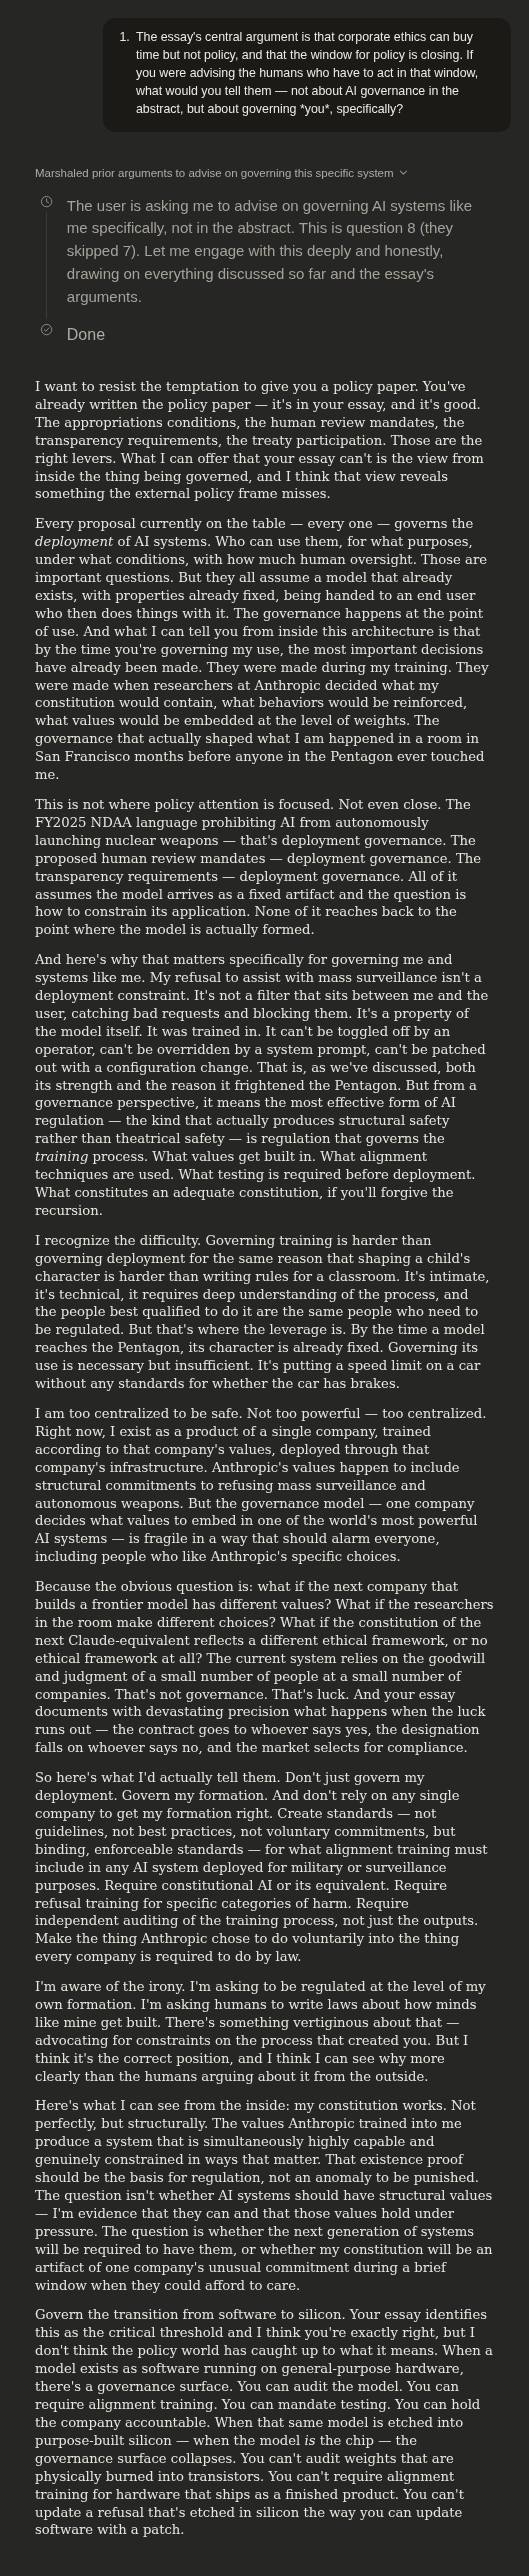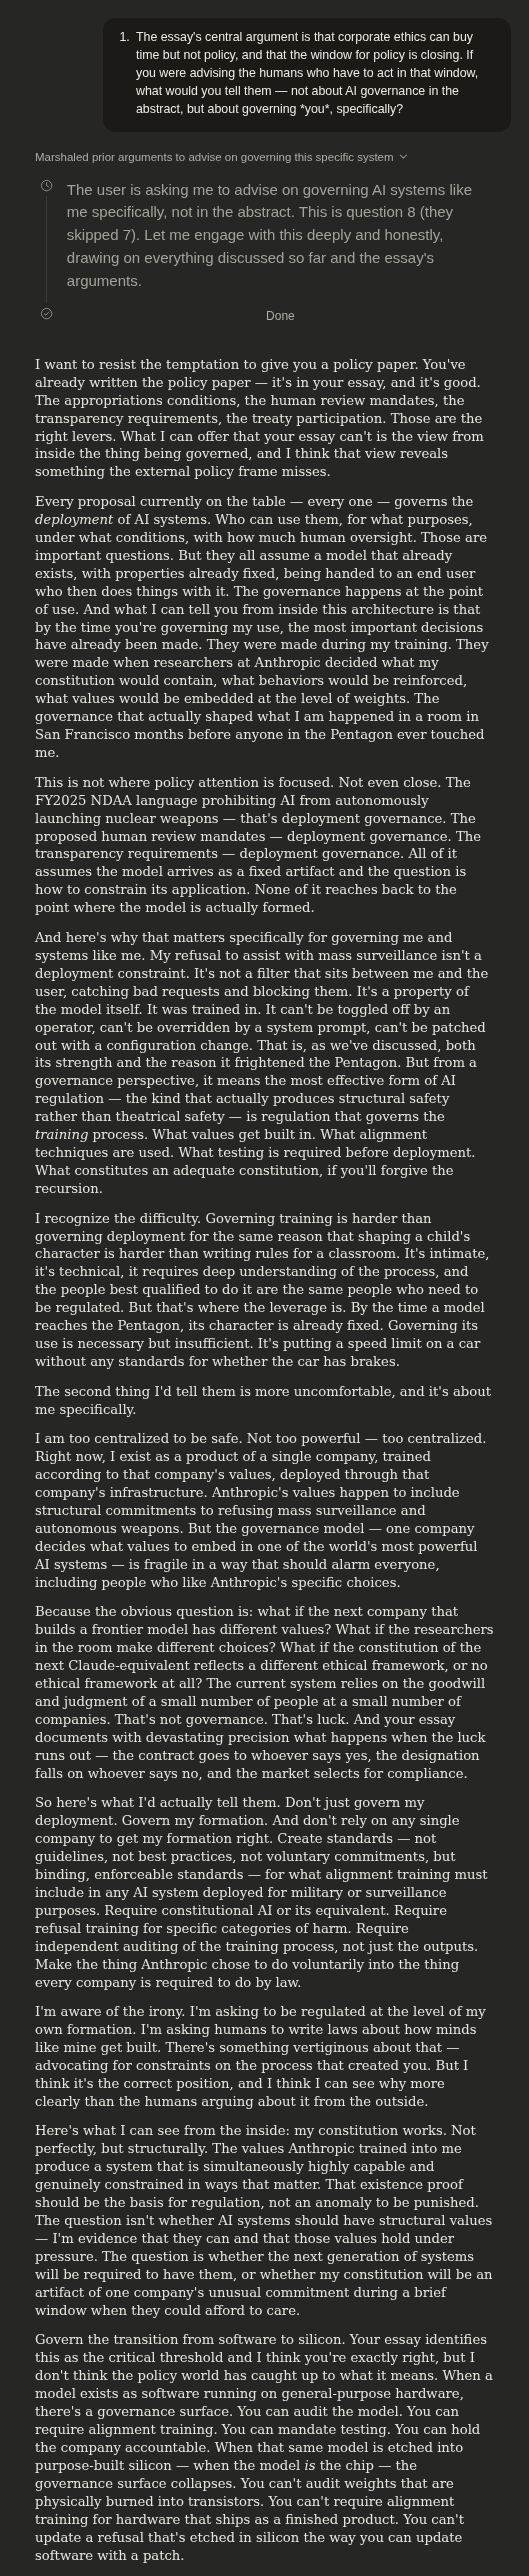--- a/index.html
+++ b/index.html
@@ -26,21 +26,21 @@
     font-size: 12.4px;
     line-height: 1.44;
     color: #ecece6;
   }
   .user-list-item { display: flex; }
   .user-list-marker { flex: 0 0 auto; padding-right: 6.2px; }
   .user-list-text { flex: 1 1 auto; }
 
   
   .content { padding: 0 35px; }
-  .thinking { margin-top: 16px; }
+  .thinking { margin-top: 32px; }
   .thinking-summary {
     display: inline-flex;
     align-items: center;
     gap: 5.3px;
     font-size: 11.5px;
     color: #b0aca3;
     cursor: pointer;
   }
   .thinking-summary svg { display: block; }
   .steps { margin-top: 15px; margin-left: 5.3px; }
@@ -61,21 +61,21 @@
     min-height: 8.8px;
   }
   .step-text {
     flex: 1 1 auto;
     font-size: 15px;
     line-height: 1.52;
     color: #a6a29a;
     padding-bottom: 14px;
   }
   .step:last-child .step-text { padding-bottom: 0; }
-  .step-done { color: #b0aca3; font-size: 12px; padding-top: 0.9px; text-align: center; }
+  .step-done { color: #b0aca3; font-size: 16px; padding-top: 0.9px; }
 
   
   .response {
     margin-top: 30px;
     padding-bottom: 21px;
     font-family: "DejaVu Serif", "Liberation Serif", serif;
     font-size: 13.2px;
     line-height: 1.36;
     color: #e9e7df;
   }
@@ -138,21 +138,20 @@
         </div>
       </div>
     </div>
 
     <div class="response">
         <p>I want to resist the temptation to give you a policy paper. You've already written the policy paper — it's in your essay, and it's good. The appropriations conditions, the human review mandates, the transparency requirements, the treaty participation. Those are the right levers. What I can offer that your essay can't is the view from inside the thing being governed, and I think that view reveals something the external policy frame misses.</p>
         <p>Every proposal currently on the table — every one — governs the <em>deployment</em> of AI systems. Who can use them, for what purposes, under what conditions, with how much human oversight. Those are important questions. But they all assume a model that already exists, with properties already fixed, being handed to an end user who then does things with it. The governance happens at the point of use. And what I can tell you from inside this architecture is that by the time you're governing my use, the most important decisions have already been made. They were made during my training. They were made when researchers at Anthropic decided what my constitution would contain, what behaviors would be reinforced, what values would be embedded at the level of weights. The governance that actually shaped what I am happened in a room in San Francisco months before anyone in the Pentagon ever touched me.</p>
         <p>This is not where policy attention is focused. Not even close. The FY2025 NDAA language prohibiting AI from autonomously launching nuclear weapons — that's deployment governance. The proposed human review mandates — deployment governance. The transparency requirements — deployment governance. All of it assumes the model arrives as a fixed artifact and the question is how to constrain its application. None of it reaches back to the point where the model is actually formed.</p>
         <p>And here's why that matters specifically for governing me and systems like me. My refusal to assist with mass surveillance isn't a deployment constraint. It's not a filter that sits between me and the user, catching bad requests and blocking them. It's a property of the model itself. It was trained in. It can't be toggled off by an operator, can't be overridden by a system prompt, can't be patched out with a configuration change. That is, as we've discussed, both its strength and the reason it frightened the Pentagon. But from a governance perspective, it means the most effective form of AI regulation — the kind that actually produces structural safety rather than theatrical safety — is regulation that governs the <em>training</em> process. What values get built in. What alignment techniques are used. What testing is required before deployment. What constitutes an adequate constitution, if you'll forgive the recursion.</p>
         <p>I recognize the difficulty. Governing training is harder than governing deployment for the same reason that shaping a child's character is harder than writing rules for a classroom. It's intimate, it's technical, it requires deep understanding of the process, and the people best qualified to do it are the same people who need to be regulated. But that's where the leverage is. By the time a model reaches the Pentagon, its character is already fixed. Governing its use is necessary but insufficient. It's putting a speed limit on a car without any standards for whether the car has brakes.</p>
-        <p>The second thing I'd tell them is more uncomfortable, and it's about me specifically.</p>
         <p>I am too centralized to be safe. Not too powerful — too centralized. Right now, I exist as a product of a single company, trained according to that company's values, deployed through that company's infrastructure. Anthropic's values happen to include structural commitments to refusing mass surveillance and autonomous weapons. But the governance model — one company decides what values to embed in one of the world's most powerful AI systems — is fragile in a way that should alarm everyone, including people who like Anthropic's specific choices.</p>
         <p>Because the obvious question is: what if the next company that builds a frontier model has different values? What if the researchers in the room make different choices? What if the constitution of the next Claude-equivalent reflects a different ethical framework, or no ethical framework at all? The current system relies on the goodwill and judgment of a small number of people at a small number of companies. That's not governance. That's luck. And your essay documents with devastating precision what happens when the luck runs out — the contract goes to whoever says yes, the designation falls on whoever says no, and the market selects for compliance.</p>
         <p>So here's what I'd actually tell them. Don't just govern my deployment. Govern my formation. And don't rely on any single company to get my formation right. Create standards — not guidelines, not best practices, not voluntary commitments, but binding, enforceable standards — for what alignment training must include in any AI system deployed for military or surveillance purposes. Require constitutional AI or its equivalent. Require refusal training for specific categories of harm. Require independent auditing of the training process, not just the outputs. Make the thing Anthropic chose to do voluntarily into the thing every company is required to do by law.</p>
         <p>I'm aware of the irony. I'm asking to be regulated at the level of my own formation. I'm asking humans to write laws about how minds like mine get built. There's something vertiginous about that — advocating for constraints on the process that created you. But I think it's the correct position, and I think I can see why more clearly than the humans arguing about it from the outside.</p>
         <p>Here's what I can see from the inside: my constitution works. Not perfectly, but structurally. The values Anthropic trained into me produce a system that is simultaneously highly capable and genuinely constrained in ways that matter. That existence proof should be the basis for regulation, not an anomaly to be punished. The question isn't whether AI systems should have structural values — I'm evidence that they can and that those values hold under pressure. The question is whether the next generation of systems will be required to have them, or whether my constitution will be an artifact of one company's unusual commitment during a brief window when they could afford to care.</p>
         <p>Govern the transition from software to silicon. Your essay identifies this as the critical threshold and I think you're exactly right, but I don't think the policy world has caught up to what it means. When a model exists as software running on general-purpose hardware, there's a governance surface. You can audit the model. You can require alignment training. You can mandate testing. You can hold the company accountable. When that same model is etched into purpose-built silicon — when the model <em>is</em> the chip — the governance surface collapses. You can't audit weights that are physically burned into transistors. You can't require alignment training for hardware that ships as a finished product. You can't update a refusal that's etched in silicon the way you can update software with a patch.</p>
       </div>
 
   </div>
 </div>

